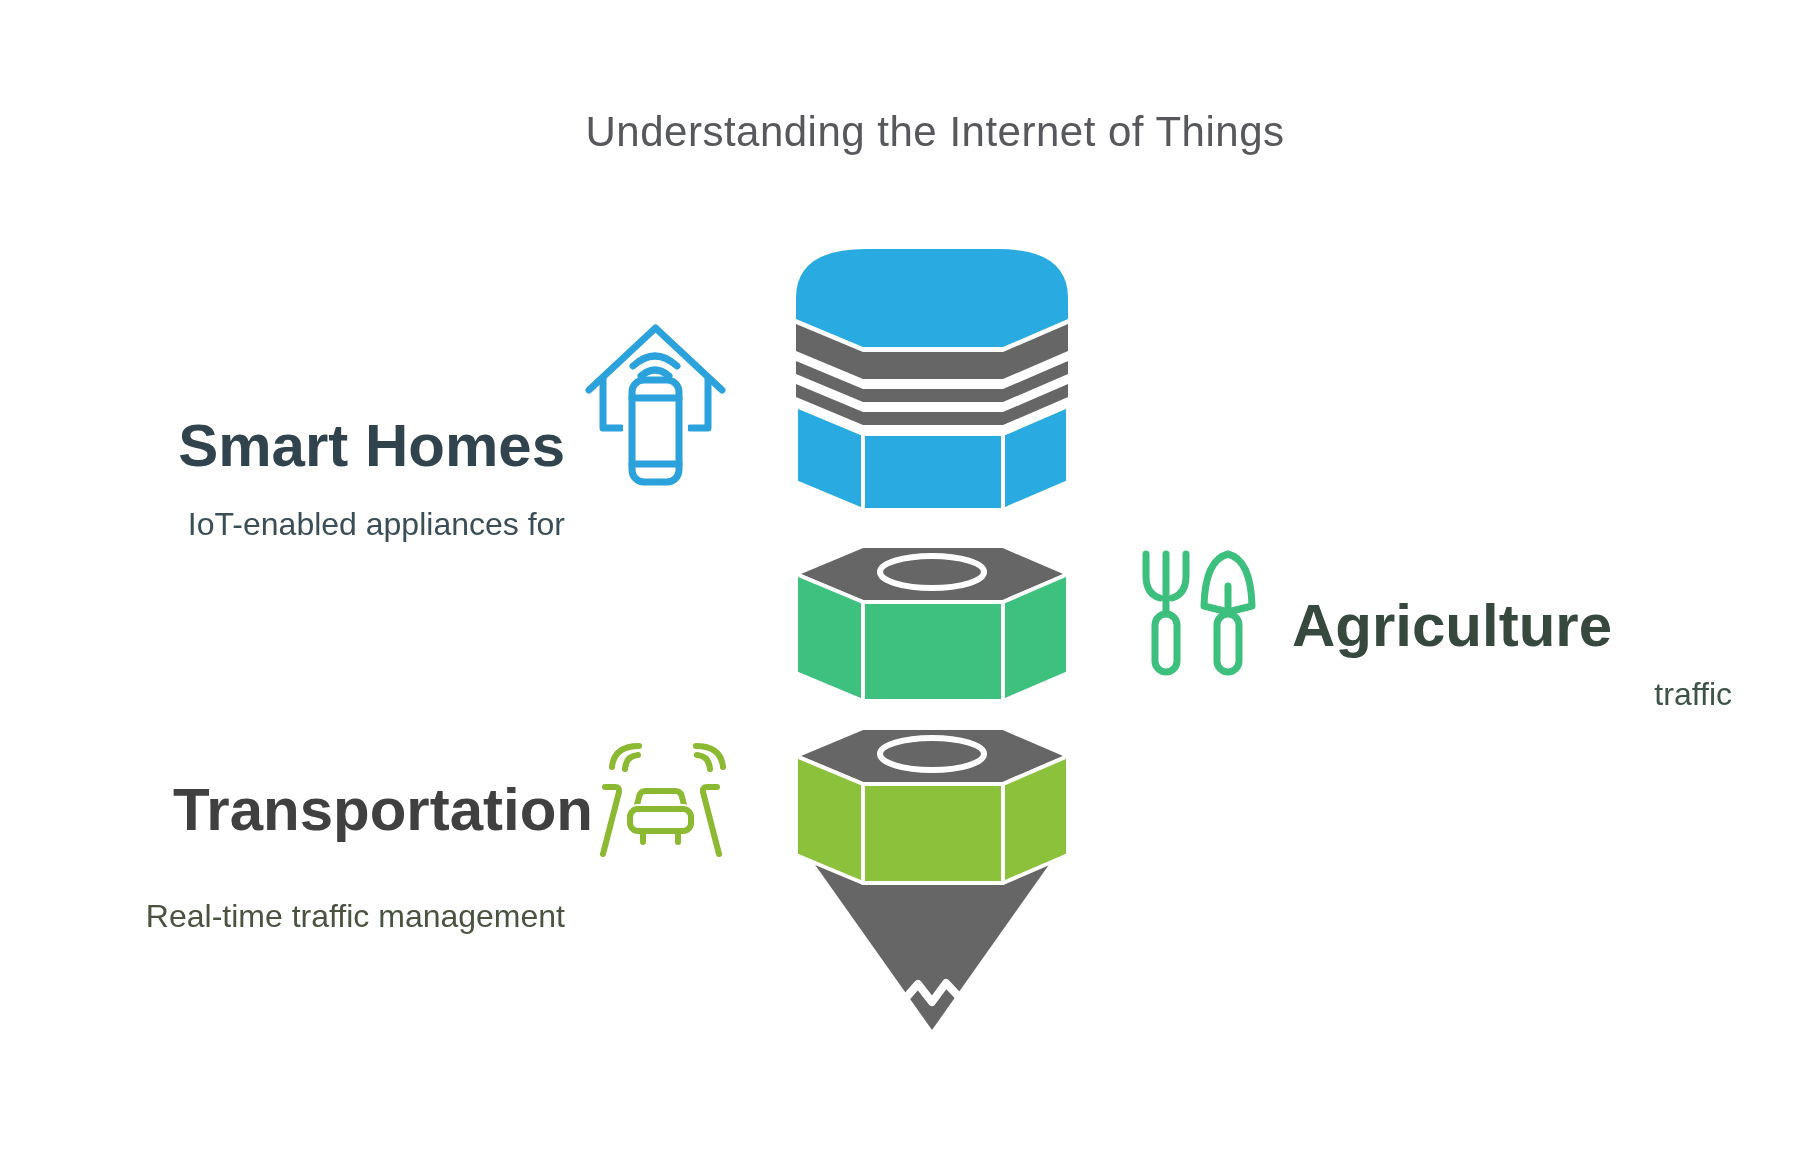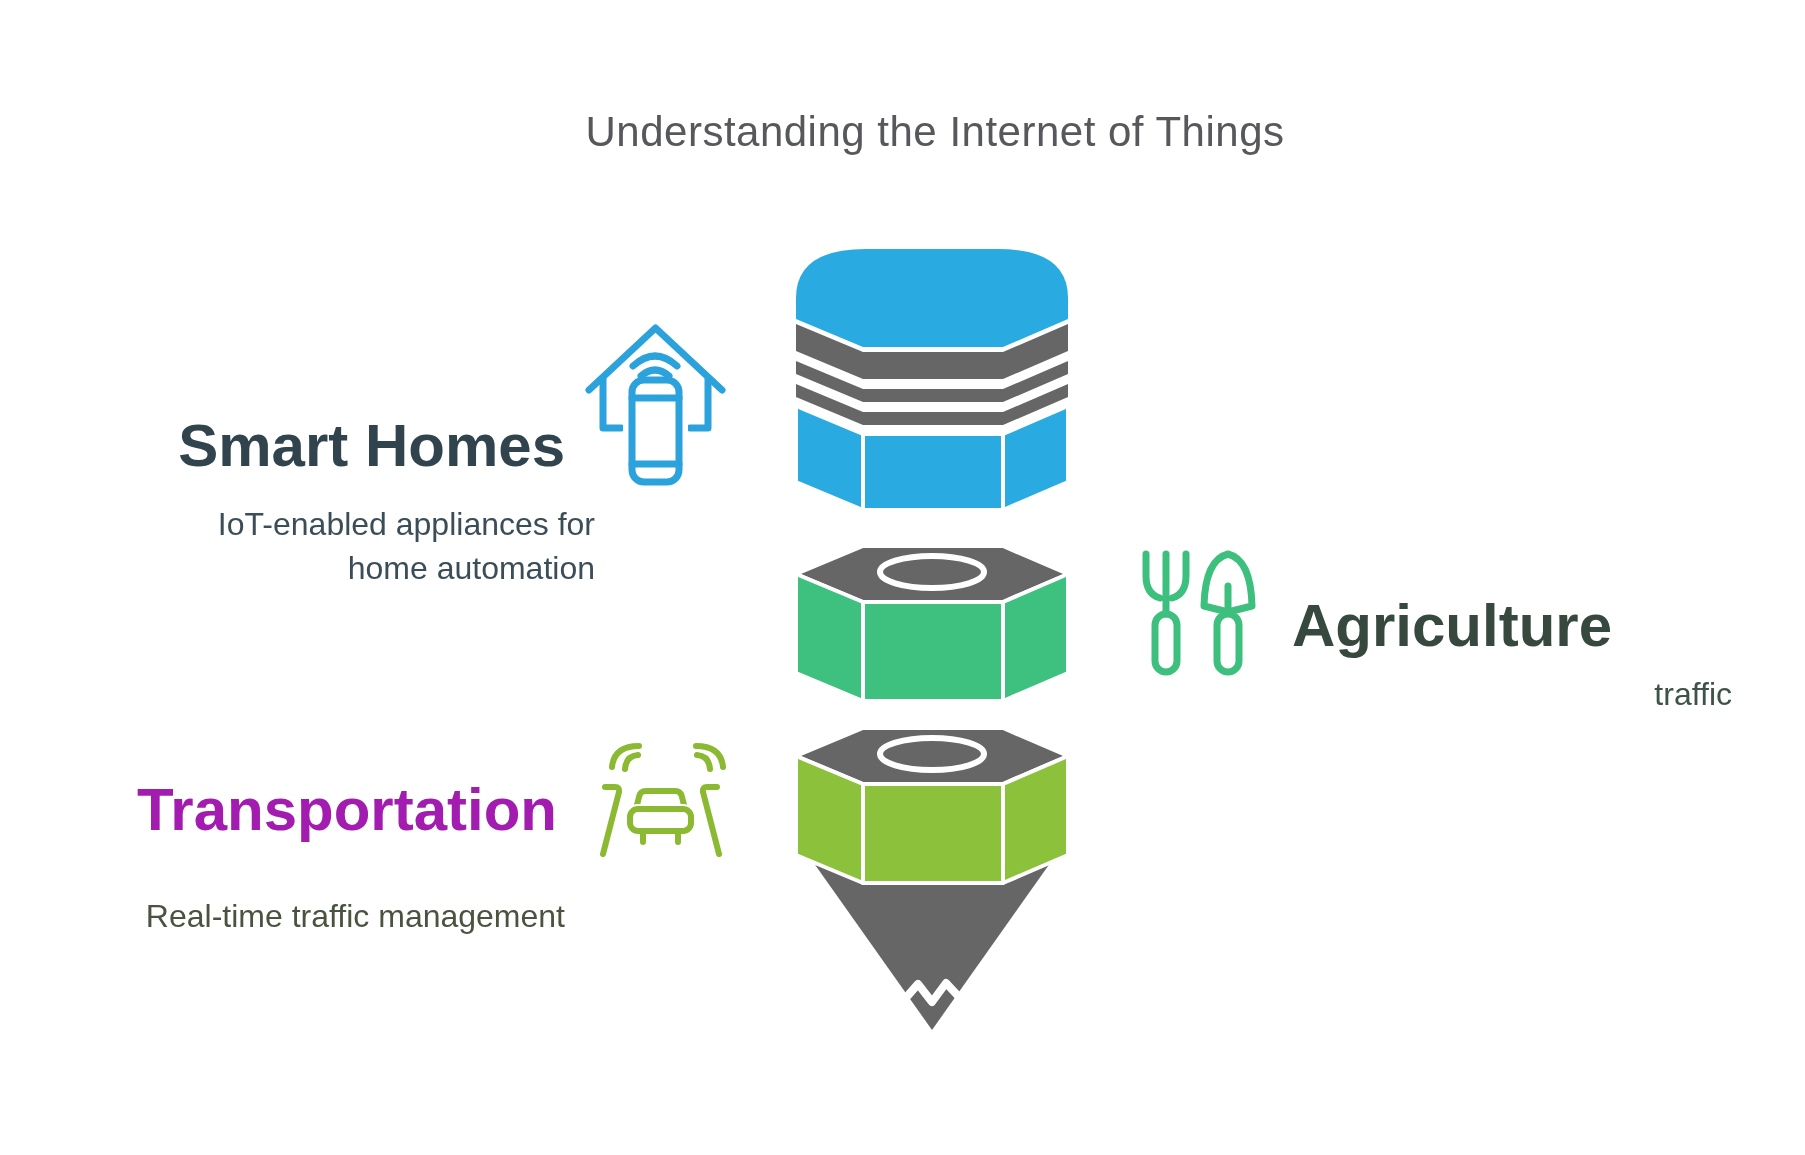--- a/index.html
+++ b/index.html
@@ -70,23 +70,22 @@
       <polygon points="83,488 223,488 288,516 223,544 83,544 16,516" fill="#666666"></polygon>
       <ellipse cx="152" cy="514" rx="52" ry="16" fill="none" stroke="#ffffff" stroke-width="6"></ellipse>
       <polygon points="16,516 83,544 83,643 16,615" fill="#8CC13C"></polygon>
       <polygon points="83,544 223,544 223,643 83,643" fill="#8CC13C"></polygon>
       <polygon points="223,544 288,516 288,615 223,643" fill="#8CC13C"></polygon>
     </g>
   </svg>
 
   <div class="abs heading txt-right" style="right: 1240px; top: 414px; color: rgb(49, 68, 78);">Smart Homes</div>
 
-  <div class="abs body-text txt-right" style="right: 1210px; top: 502px; width: 520px; color: rgb(59, 78, 88);">
+  <div class="abs body-text txt-right" style="right: 1240px; top: 502px; width: 520px; color: rgb(59, 78, 88);">
     <div>IoT-enabled appliances for</div>
-    <div>home automation</div>
   </div>
 
   <svg class="abs" style="left:583px;top:322px;" width="145" height="185" viewBox="0 0 145 185">
     <g fill="none" stroke-width="7" stroke-linecap="round" stroke-linejoin="round" stroke="#2BA2DB">
       <polyline points="6,68 72.5,6 139,68"></polyline>
       <path d="M20,56 V106 H38"></path>
       <path d="M125,56 V106 H107"></path>
     </g>
     <rect x="49" y="58" width="47" height="102" rx="12" fill="#ffffff" stroke="#ffffff" stroke-width="18"></rect>
     <g fill="none" stroke-width="7" stroke-linecap="round" stroke-linejoin="round" stroke="#2BA2DB">
@@ -110,21 +109,21 @@
       <path d="M32,6 V52"></path>
       <path d="M52,6 V28 Q52,46 38,50"></path>
       <path d="M32,52 V66"></path>
       <rect x="21" y="66" width="22" height="58" rx="11"></rect>
       <path d="M70,58 Q71,12 94,6 Q117,12 118,58 L94,64 Z"></path>
       <path d="M94,38 V60"></path>
       <rect x="83" y="66" width="22" height="58" rx="11"></rect>
     </g>
   </svg>
 
-  <div class="abs heading txt-right" style="right: 1248px; top: 778px; color: #a21caf;">Transportation</div>
+  <div class="abs heading txt-right" style="right: 1212px; top: 778px; color: #404040;">Transportation</div>
 
   <div class="abs body-text txt-right" style="right: 1240px; top: 894px; width: 560px; color: rgb(74, 82, 64);">
     <div>Real-time traffic management</div>
   </div>
 
   <svg class="abs" style="left:580px;top:715px;" width="180" height="175" viewBox="0 0 180 175">
     <g fill="none" stroke-width="6" stroke-linecap="round" stroke-linejoin="round" stroke="#8CB932">
       <path d="M32,52 Q34,31 59,31"></path>
       <path d="M45,54 Q46,41 58,40"></path>
       <path d="M143,52 Q141,31 116,31"></path>

